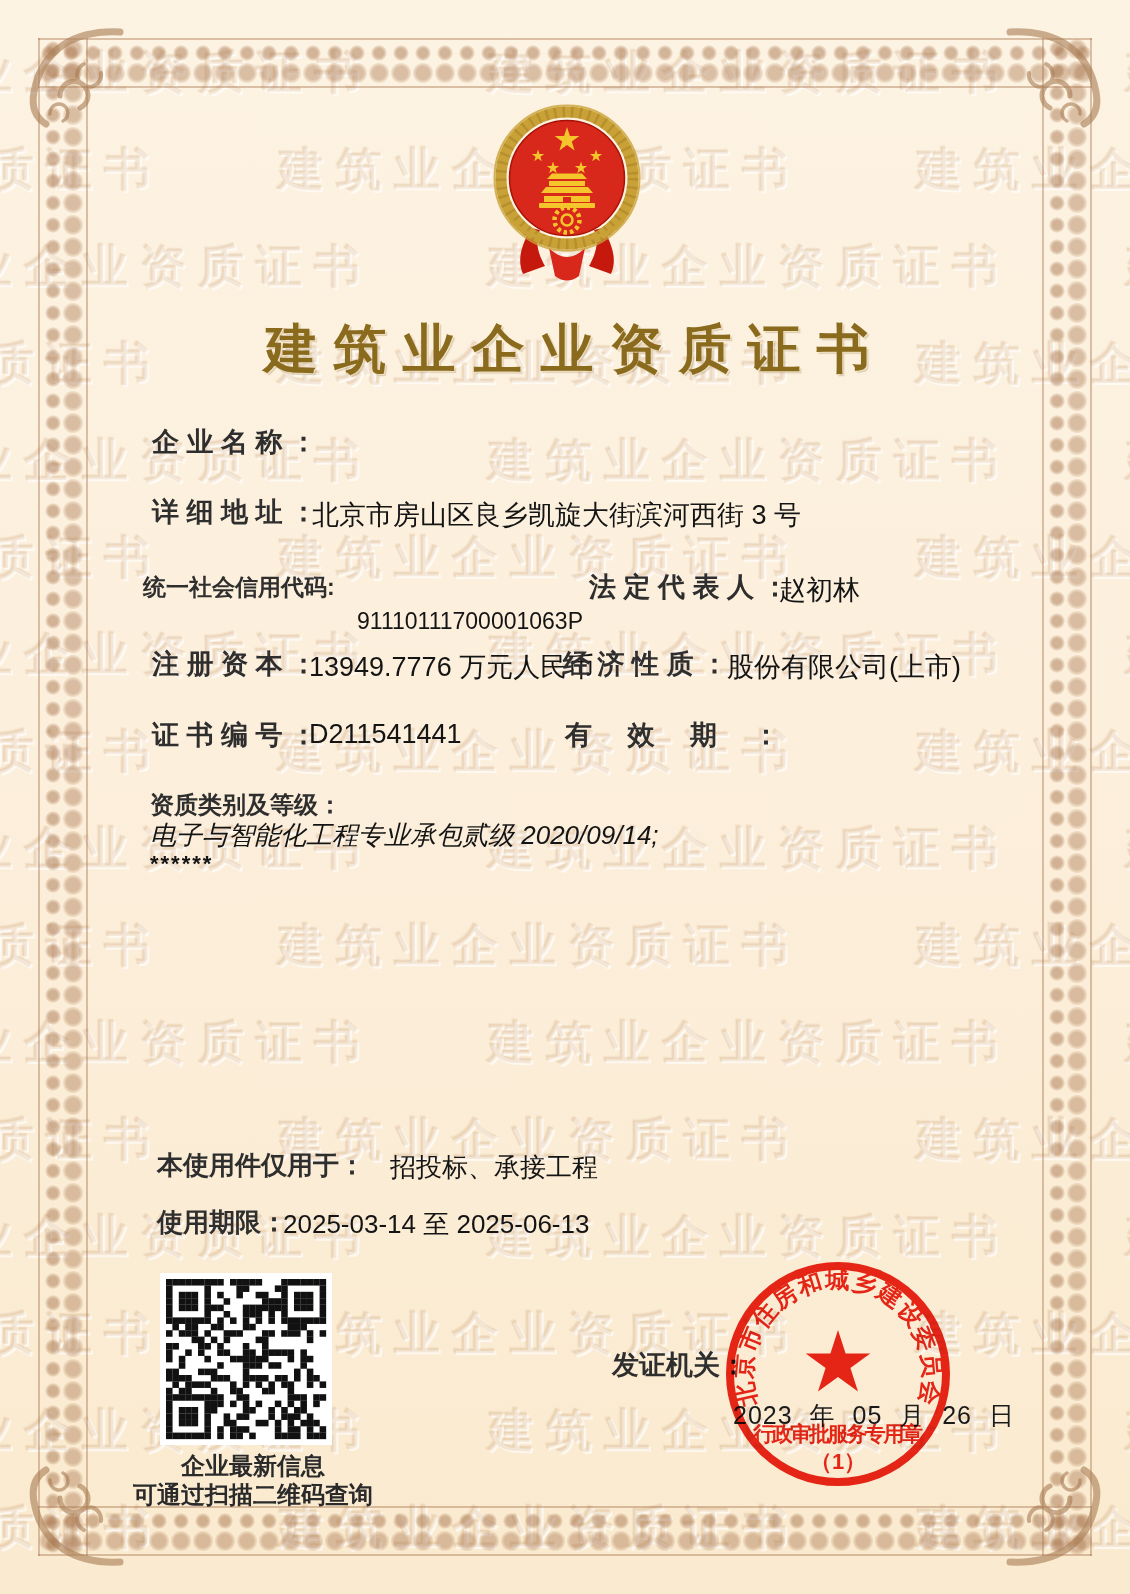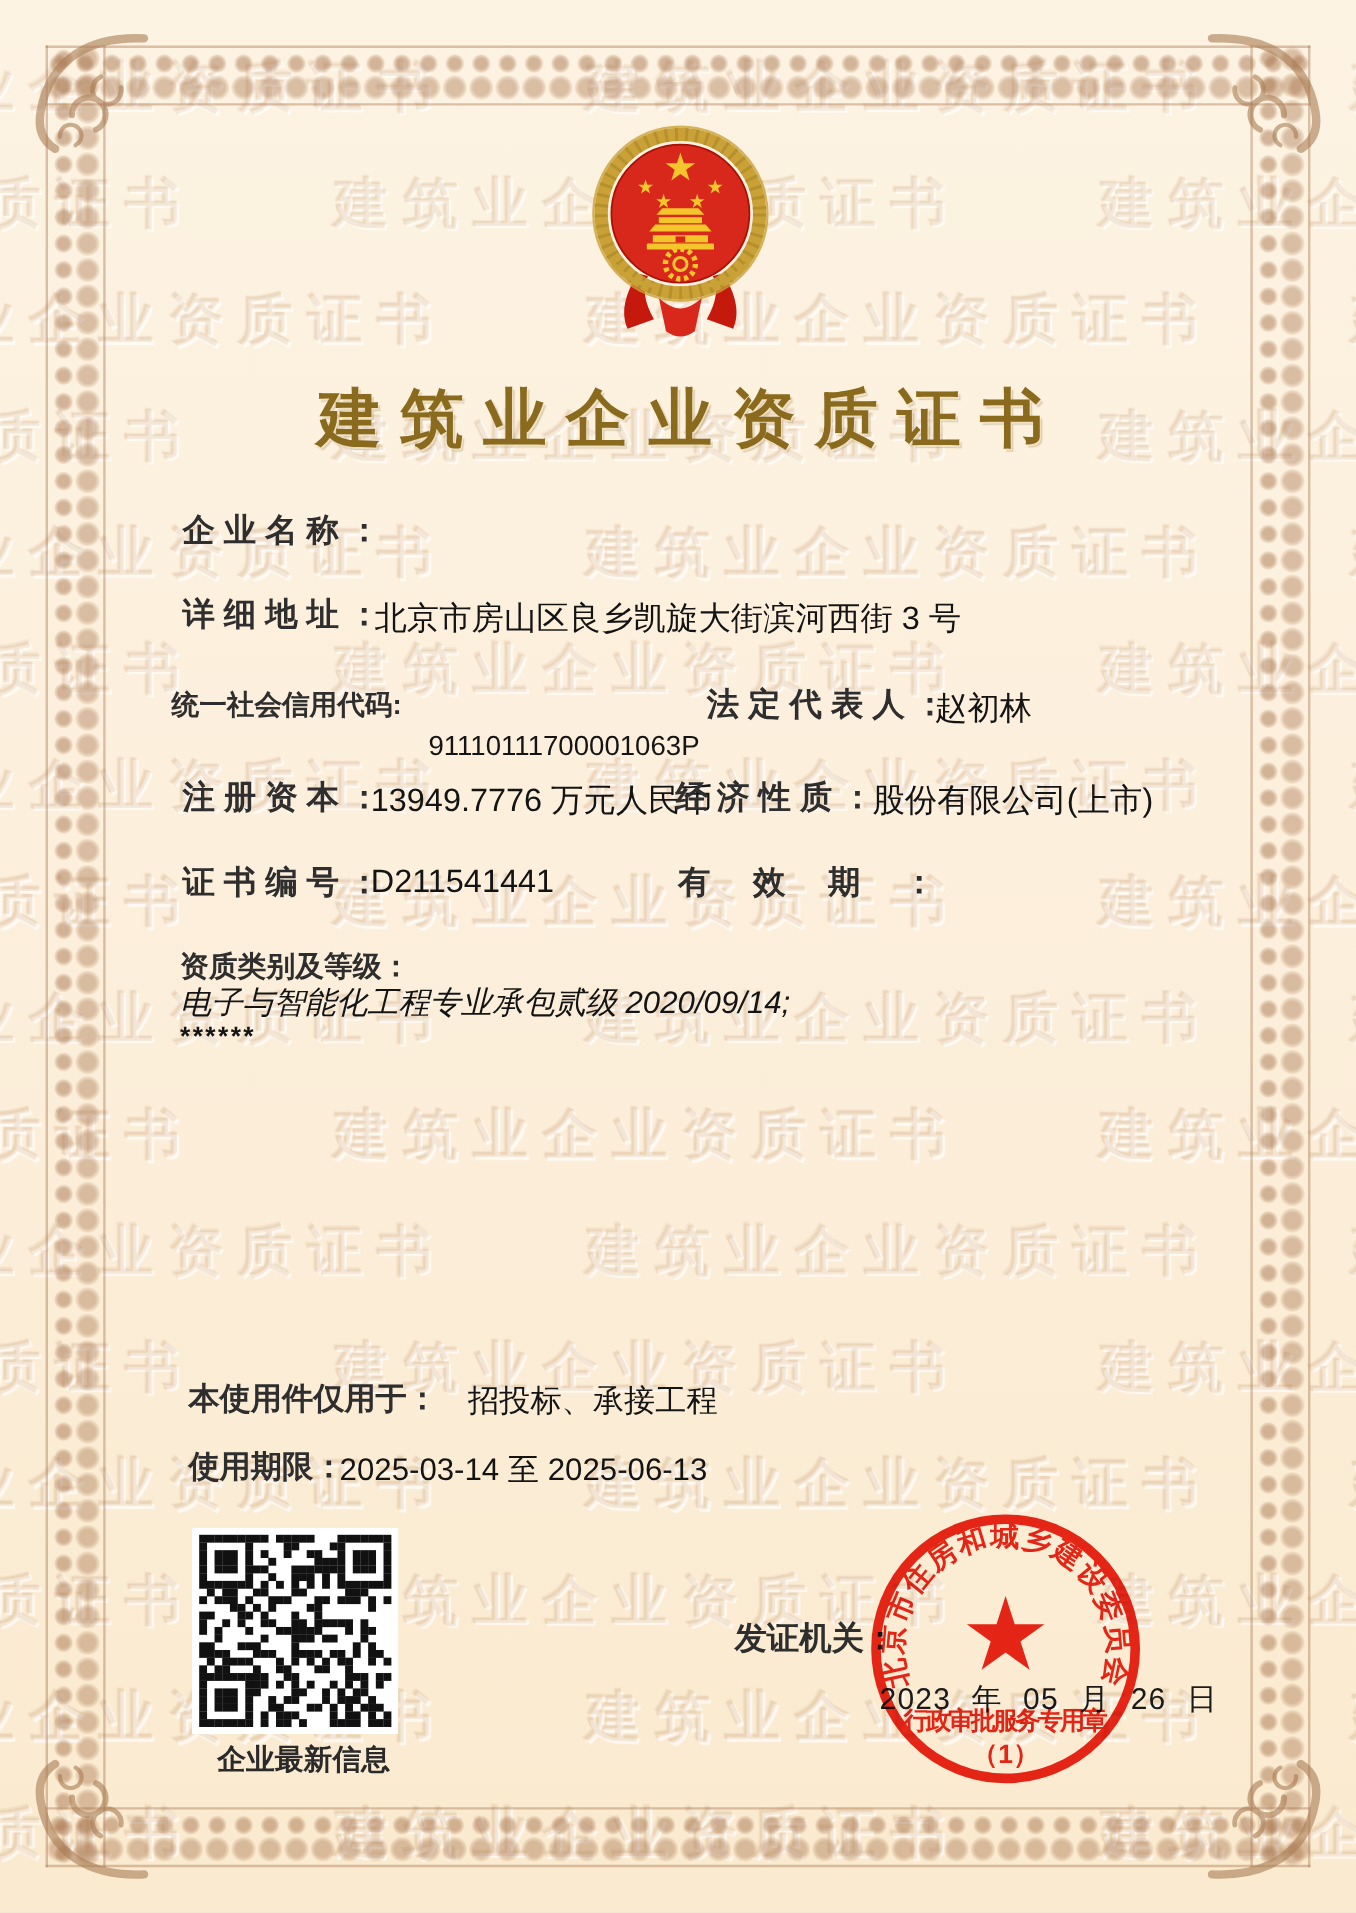--- a/index.html
+++ b/index.html
@@ -485,20 +485,21 @@
       <rect x="89.20" y="159.60" width="6.55" height="6.55" fill="#111111"></rect>
       <rect x="114.80" y="159.60" width="6.55" height="6.55" fill="#111111"></rect>
       <rect x="121.20" y="159.60" width="6.55" height="6.55" fill="#111111"></rect>
       <rect x="127.60" y="159.60" width="6.55" height="6.55" fill="#111111"></rect>
       <rect x="134.00" y="159.60" width="6.55" height="6.55" fill="#111111"></rect>
       <rect x="146.80" y="159.60" width="6.55" height="6.55" fill="#111111"></rect>
       <rect x="153.20" y="159.60" width="6.55" height="6.55" fill="#111111"></rect>
       <rect x="159.60" y="159.60" width="6.55" height="6.55" fill="#111111"></rect>
     </svg>
   <div class="abs qr-cap" style="top:1450px;">企业最新信息</div>
+  <div class="abs qr-cap" style="top:1479px;">可通过扫描二维码查询</div>
 
   <span class="abs lbl" style="left:612px;top:1347px;font-size:27px;">发证机关：</span>
   <span class="abs date" style="left:733px;top:1399px;">2023 年 05 月 26 日</span>
 
   <svg class="seal-svg" style="left:722px;top:1258px;" width="232" height="232" viewBox="0 0 232 232">
     <defs>
       <path id="sealArc" d="M 35.2 145.4 A 86 86 0 1 1 196.8 145.4" fill="none"></path>
     </defs>
     <circle cx="116" cy="116" r="108" fill="none" stroke="#e81c0d" stroke-width="8"></circle>
     <text font-size="24" font-weight="bold" fill="#e81c0d" letter-spacing="1.5">

